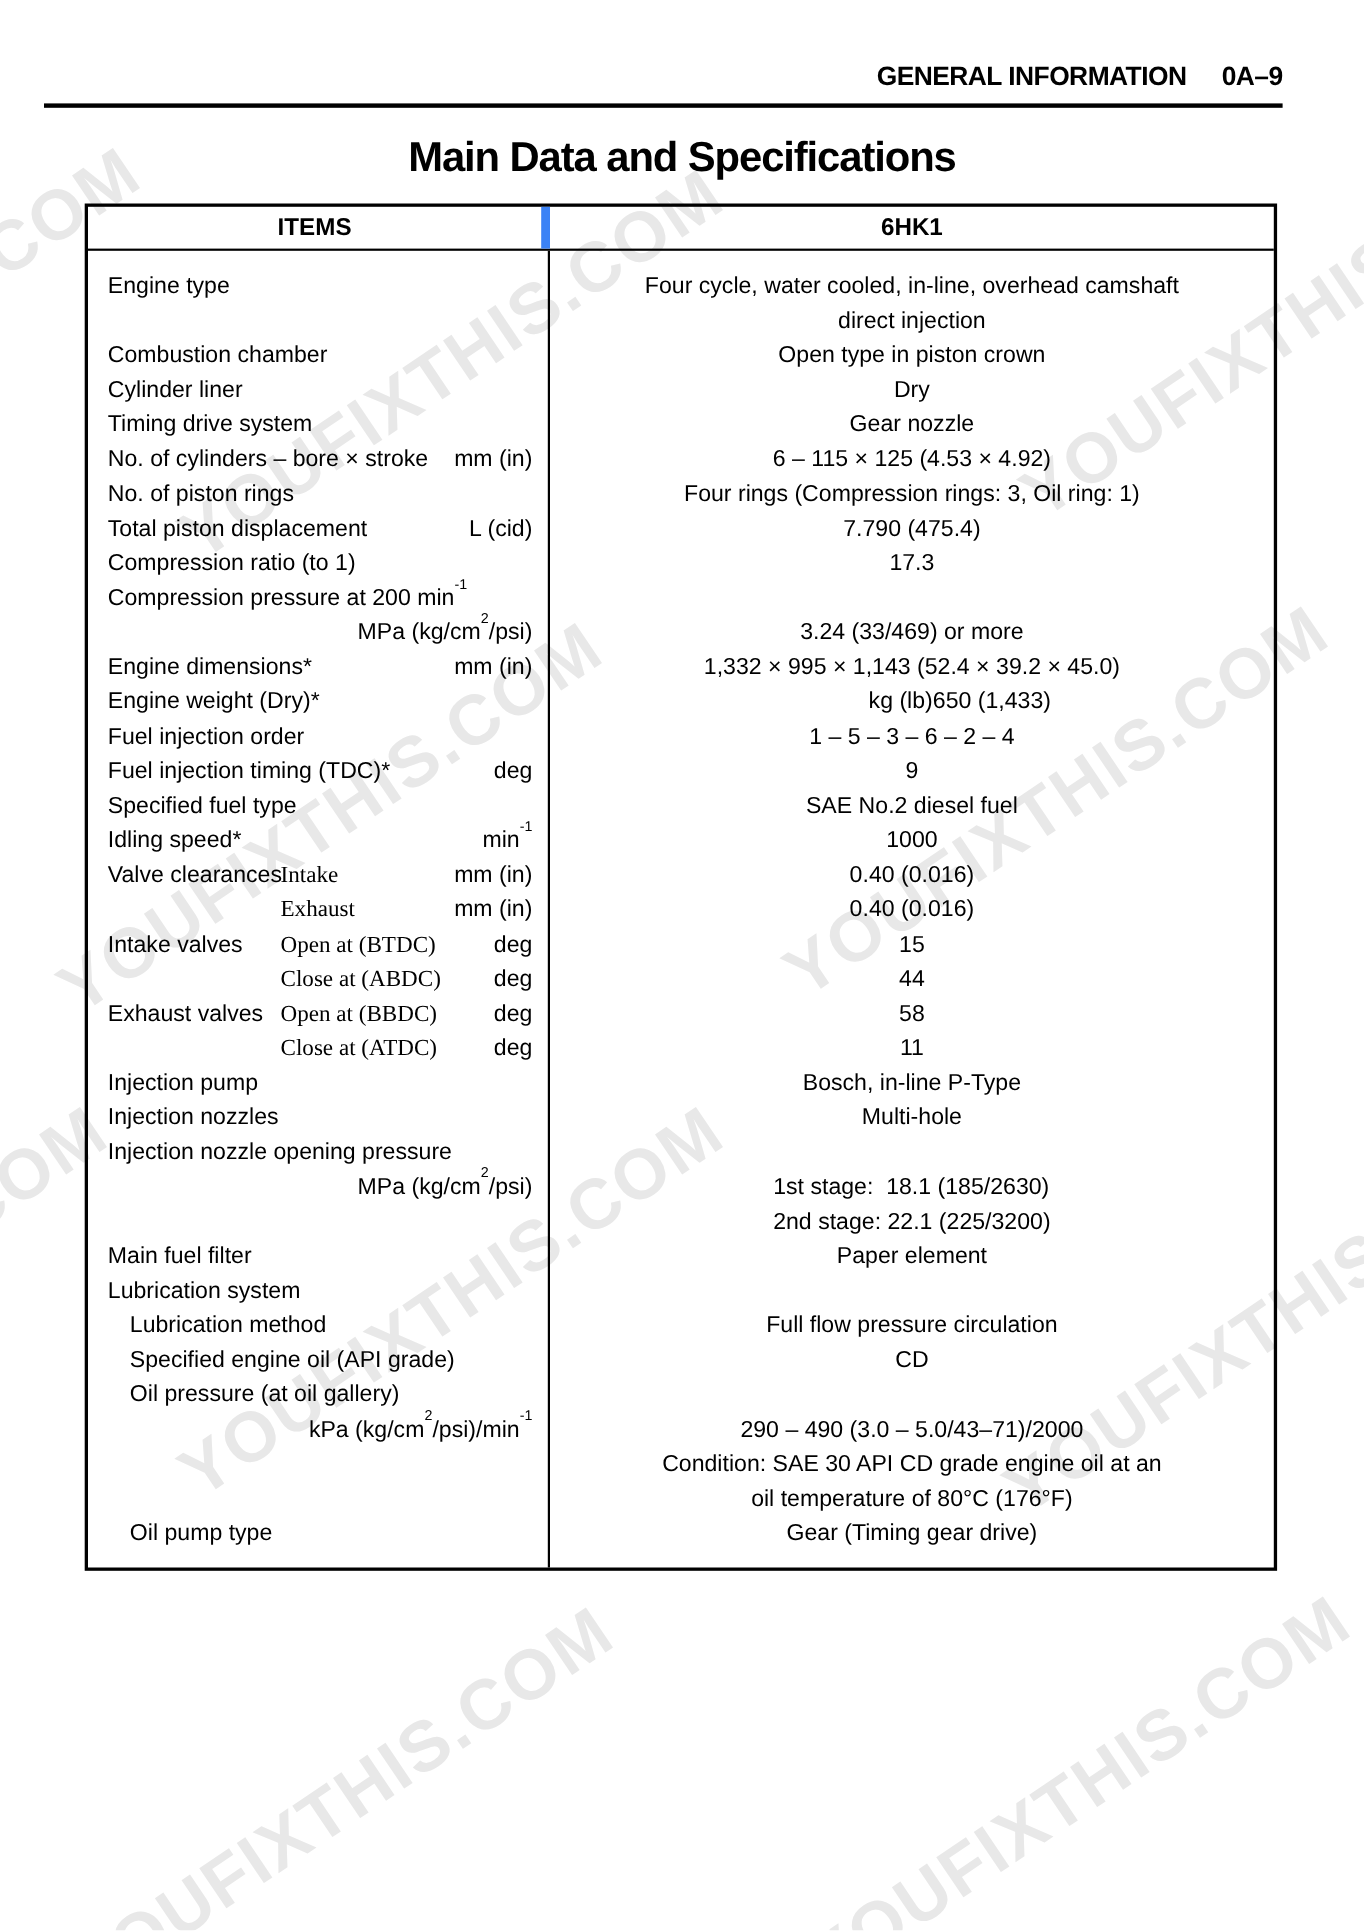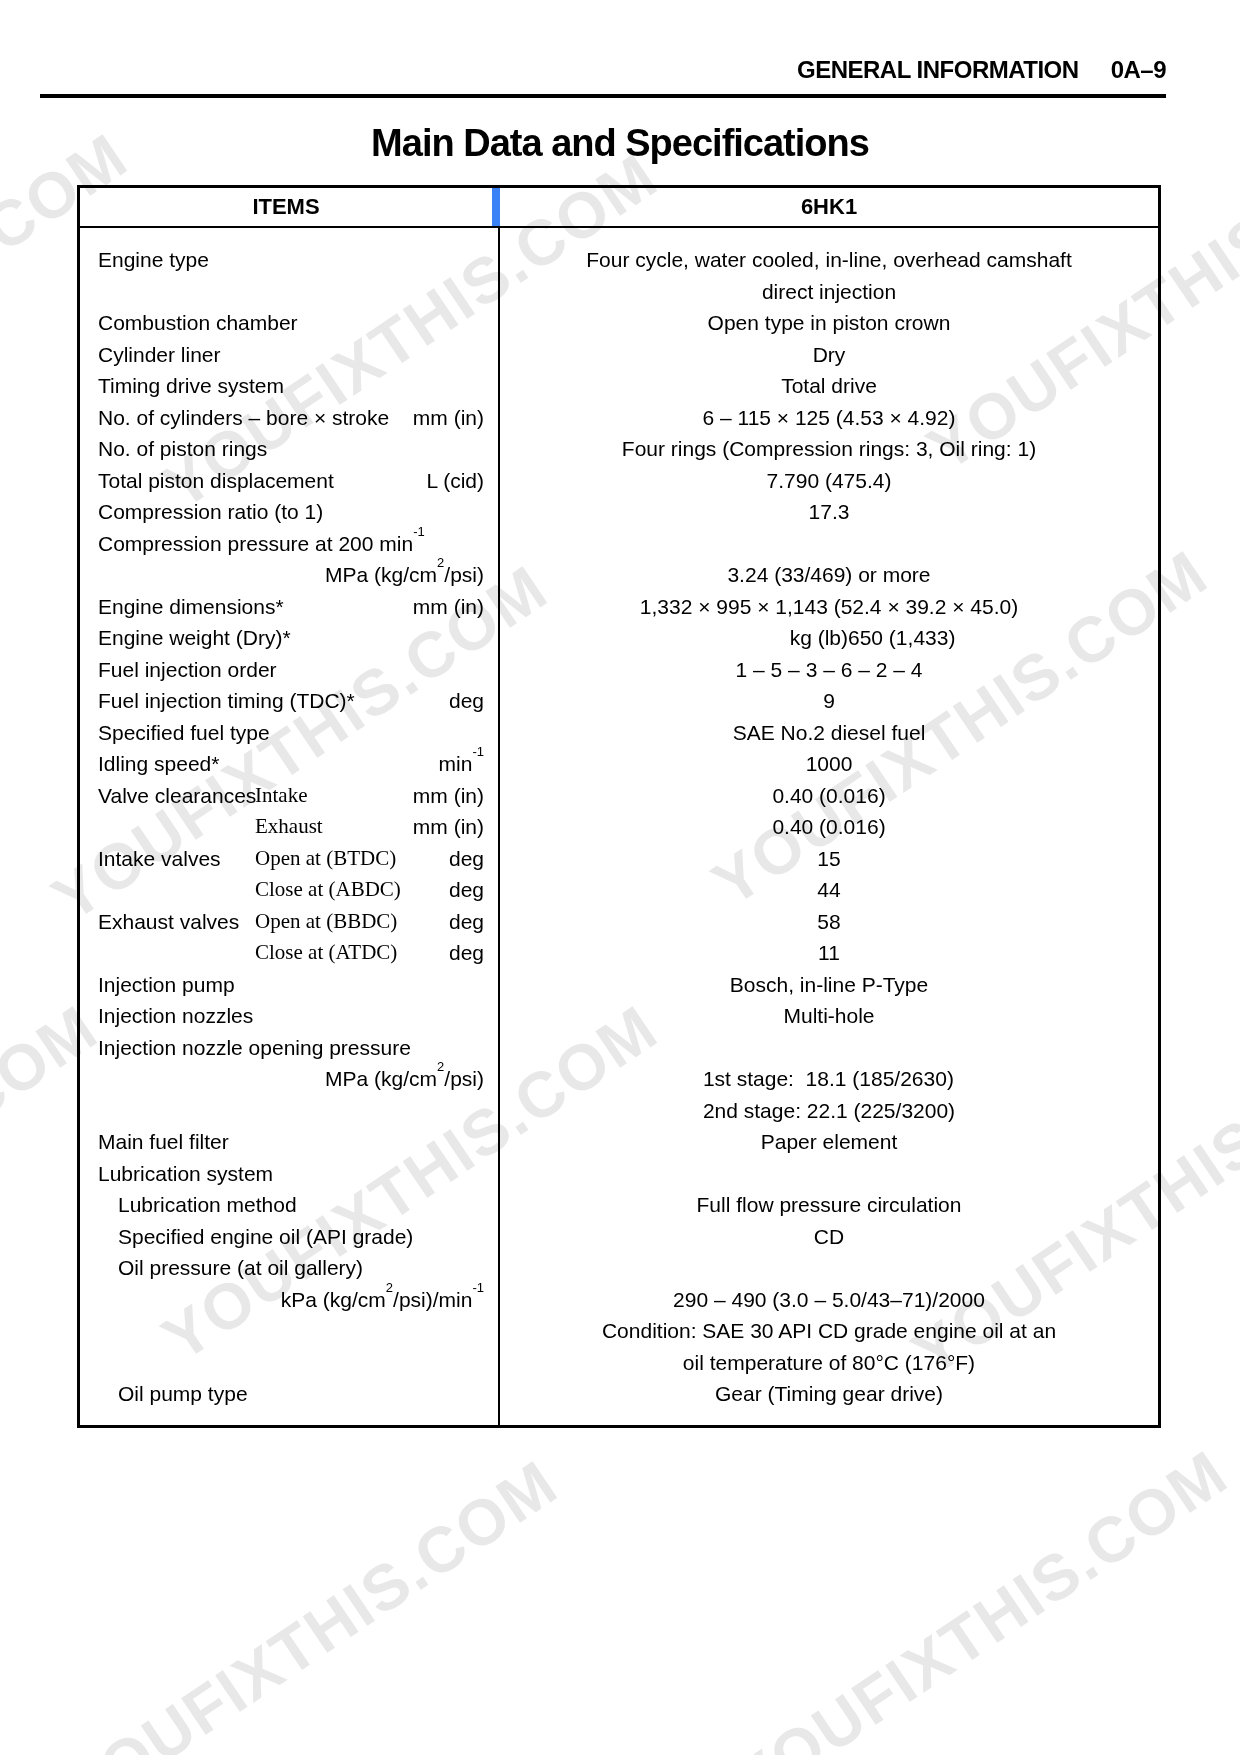--- a/index.html
+++ b/index.html
@@ -121,21 +121,21 @@
           </div>
       </div>
 
       <div class="row h1">
         <div class="lc">
             <div class="line">
               <span class="lbl">Timing drive system</span>
             </div>
           </div>
         <div class="rc">
-            <div class="rline">Total drive</div>
+            <div class="rline">Gear nozzle</div>
           </div>
       </div>
 
       <div class="row h1">
         <div class="lc">
             <div class="line">
           <span class="lbl">No. of cylinders – bore × stroke</span>
           <span class="unit">mm (in)</span>
         </div>
           </div>

